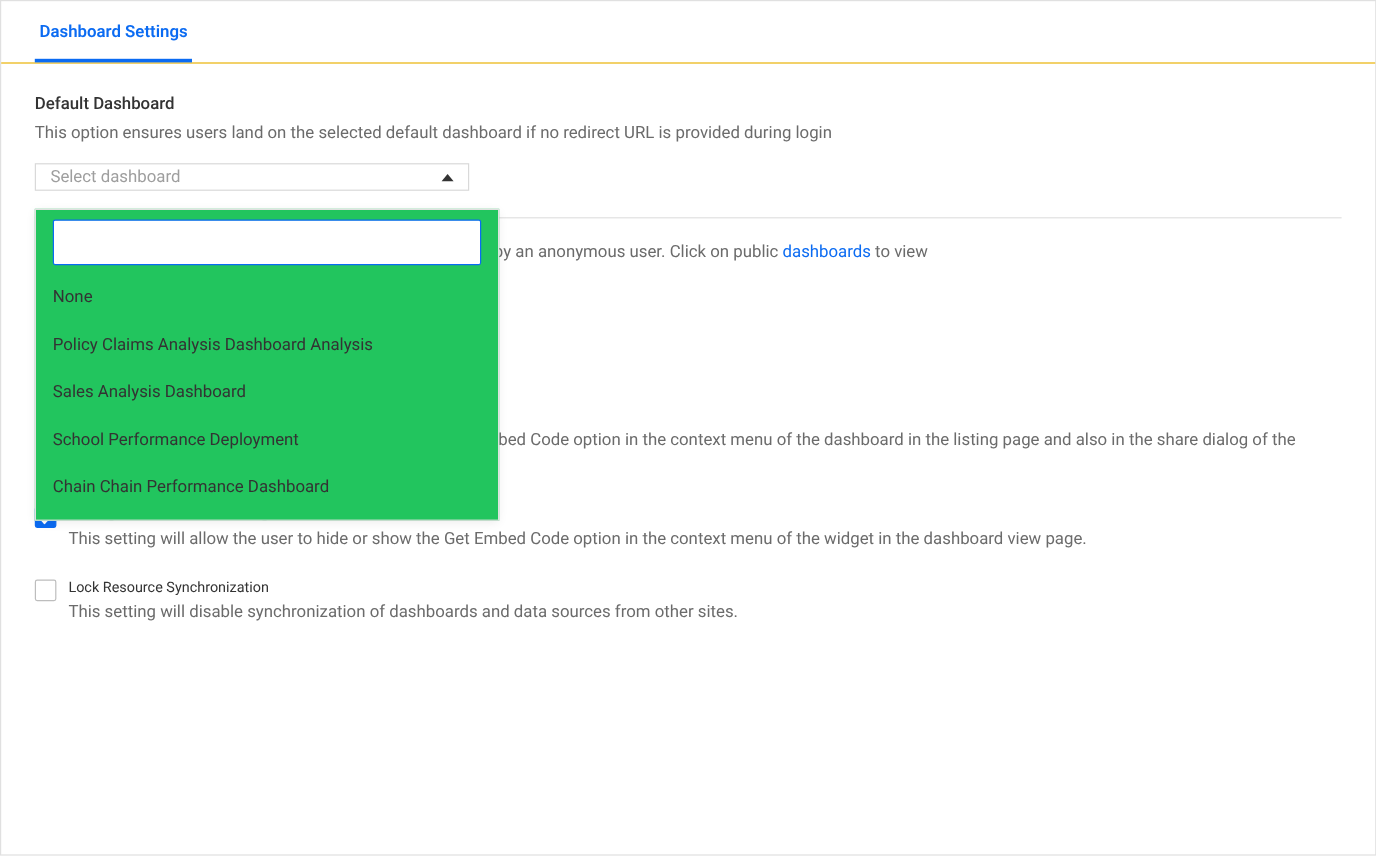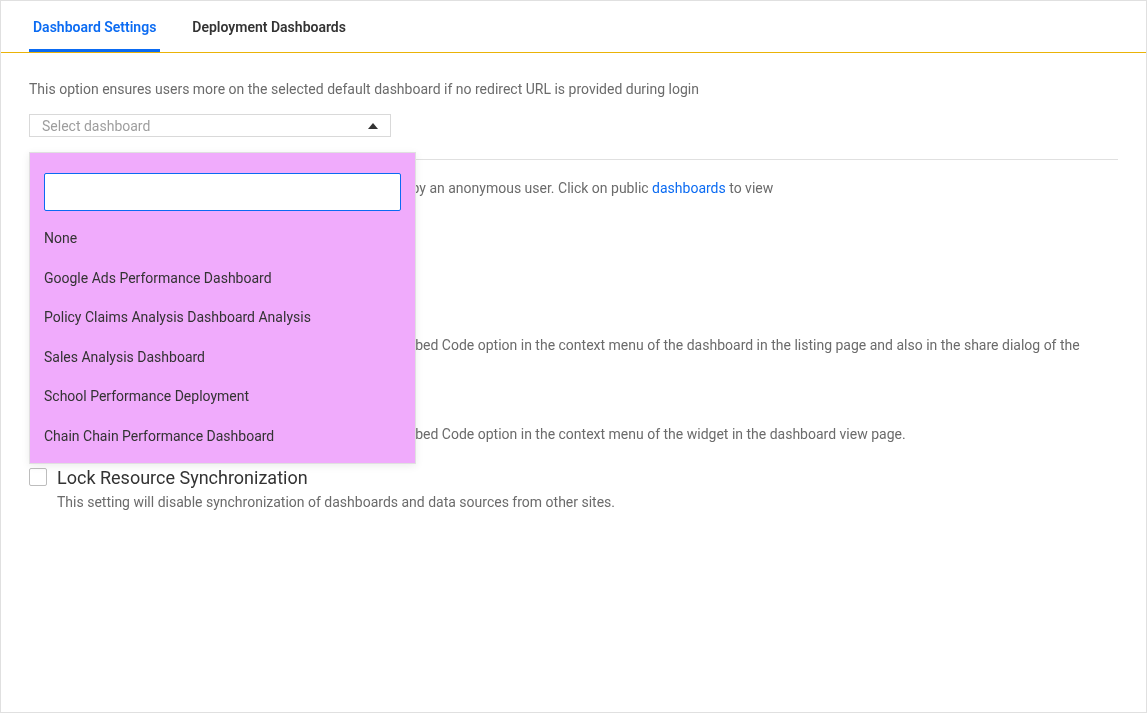--- a/index.html
+++ b/index.html
@@ -89,25 +89,25 @@
       border-left: 5px solid transparent;
       border-right: 5px solid transparent;
       border-bottom: 6px solid #333;
     }
     
     .dropdown-menu {
       position: absolute;
       top: 38px;
       left: 0;
       width: 387px;
-      background: #f0abfc;
+      background: #22c55e;
       border: 1px solid #e0e0e0;
       box-shadow: 0 2px 8px rgba(0,0,0,0.08);
       z-index: 100;
-      padding: 20px 0 6px 0;
+      padding: 8px 0 6px 0;
     }
     
     .dropdown-search {
       margin: 0 14px 8px 14px;
     }
     
     .dropdown-search input {
       width: 100%;
       height: 38px;
       border: 1px solid #0b6bf2;
@@ -164,21 +164,21 @@
       border-width: 0 2px 2px 0;
       transform: rotate(45deg);
       margin-top: -2px;
     }
     
     .option-text {
       flex: 1;
     }
     
     .option-label {
-      font-size: 18px;
+      font-size: 12px;
       color: #333;
       margin-bottom: 4px;
     }
     
     .option-desc {
       font-size: 14px;
       color: #6b6b6b;
       line-height: 1.5;
     }
     
@@ -187,38 +187,37 @@
       cursor: pointer;
       text-align: center;
     }
   </style>
 </head>
 <body>
 
 <div class="container">
   <div class="tabs">
     <div class="tab active">Dashboard Settings</div>
-    <div class="tab">Deployment Dashboards</div>
   </div>
 
   <div class="content">
-    <div class="section-desc">This option ensures users more on the selected default dashboard if no redirect URL is provided during login</div>
+    <div class="section-title">Default Dashboard</div>
+    <div class="section-desc">This option ensures users land on the selected default dashboard if no redirect URL is provided during login</div>
 
     <div class="dropdown">
       <div class="dropdown-toggle">
         <span>Select dashboard</span>
         <span class="chevron-up"></span>
       </div>
 
       <div class="dropdown-menu">
         <div class="dropdown-search">
           <input type="text" style="">
         </div>
         <div class="dropdown-item">None</div>
-        <div class="dropdown-item">Google Ads Performance Dashboard</div>
         <div class="dropdown-item">Policy Claims Analysis Dashboard Analysis</div>
         <div class="dropdown-item">Sales Analysis Dashboard</div>
         <div class="dropdown-item">School Performance Deployment</div>
         <div class="dropdown-item">Chain Chain Performance Dashboard</div>
       </div>
     </div>
 
     <div class="divider"></div>
 
     <div class="option-row" style="margin-top:-4px;">

